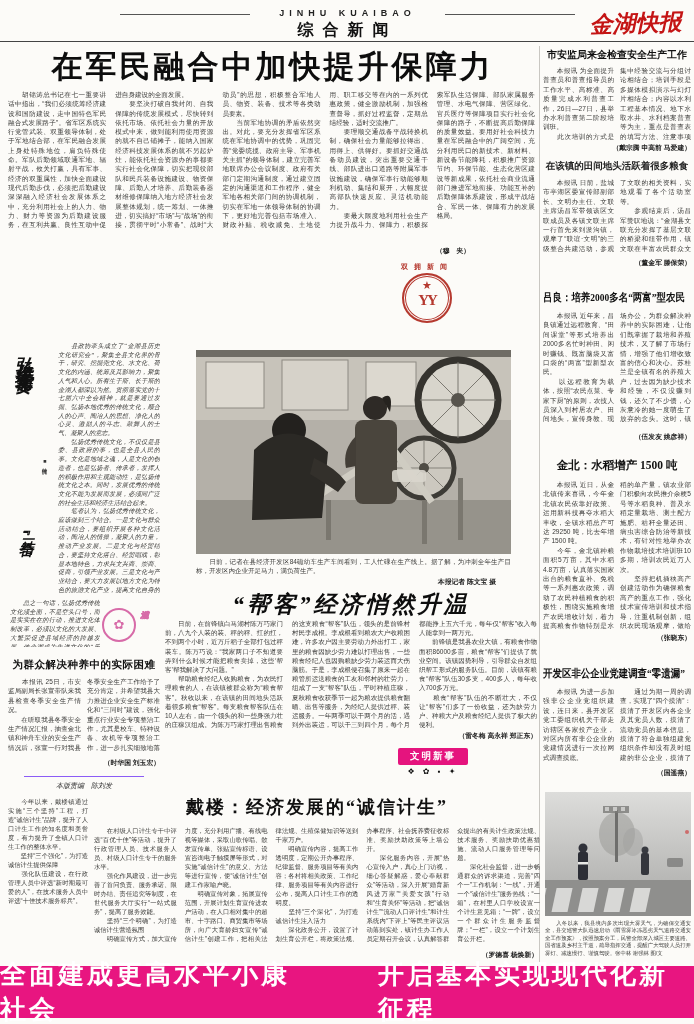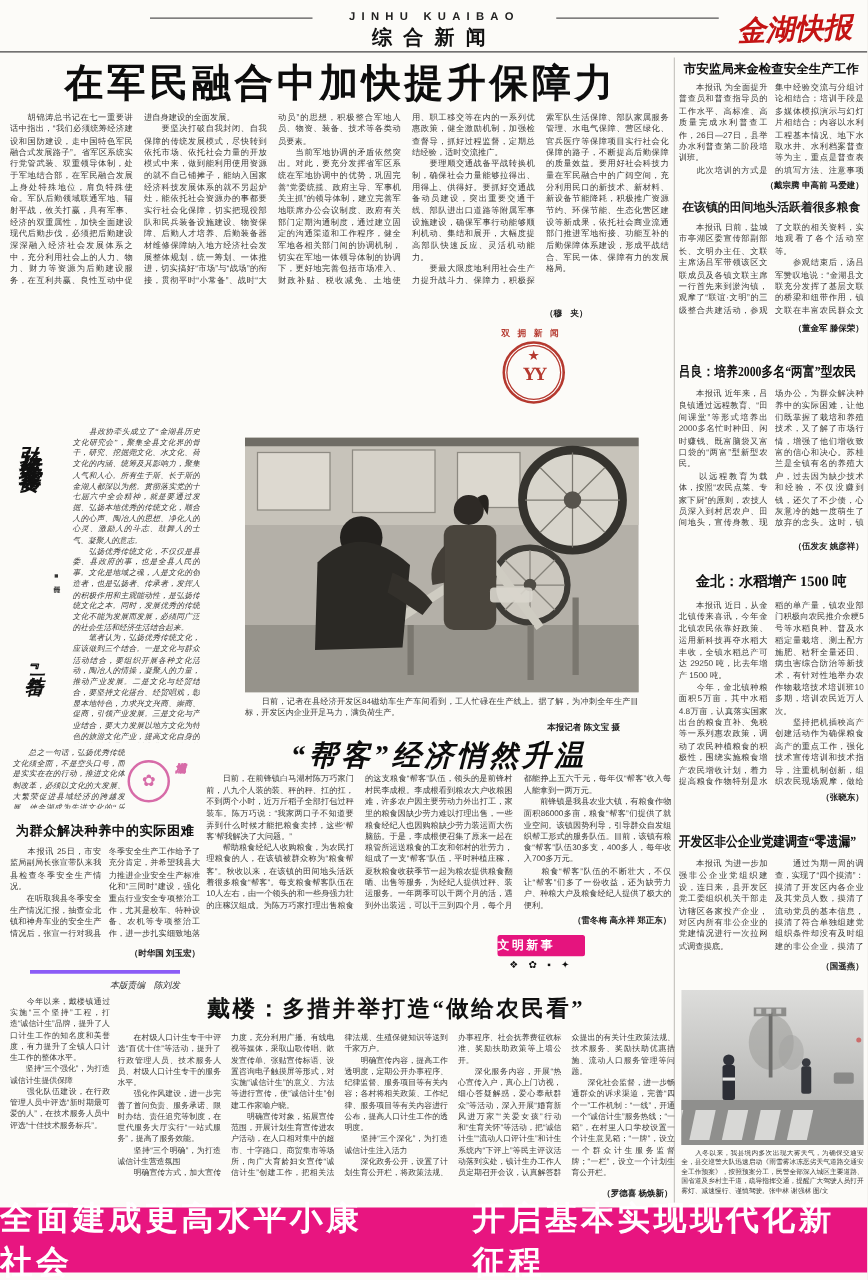--- a/index.html
+++ b/index.html
@@ -122,21 +122,21 @@
 
   <div class="abs" style="left:102px;top:602px;width:58px;height:46px;display:flex;align-items:center;">
     <div style="width:30px;height:30px;border:2px solid #d76ba8;border-radius:50%;text-align:center;line-height:30px;font-size:13px;color:#d76ba8;">✿</div>
     <div class="vert kai" style="height:44px;font-size:8.5px;font-weight:bold;color:#d76ba8;margin-left:3px;">湖城漫笔</div>
   </div>
 
   <div class="abs railhead" style="left:8px;top:658px;width:152px;font-size:10.5px;letter-spacing:0.5px;">为群众解决种养中的实际困难</div>
   <div class="abs body cols2" style="left:8px;top:677px;width:152px;height:82px;font-size:6.5px;">　　本报讯  25日，市安监局副局长张宣带队来我县检查冬季安全生产情况。
 　　在听取我县冬季安全生产情况汇报，抽查金北镇和神舟车业的安全生产情况后，张宣一行对我县冬季安全生产工作给予了充分肯定，并希望我县大力推进企业安全生产标准化和“三同时”建设，强化重点行业安全专项整治工作，尤其是校车、特种设备、农机等专项整治工作，进一步扎实细致地落实各项安全生产制度，进一步加强安全生产培训和宣传工作。</div>
   <div class="abs sig" style="left:8px;top:758px;width:152px;">（时华国  刘玉宏）</div>
-  <div class="abs kai" style="left:24px;top:776px;width:120px;border-top:3px solid #8b5cf6;padding-top:4px;text-align:right;font-size:7px;color:#333;">本版责编　陈刘发</div>
+  <div class="abs kai" style="left:24px;top:776px;width:120px;border-top:1px solid #8b5cf6;padding-top:4px;text-align:center;font-size:7px;color:#333;">本版责编　陈刘发</div>
 
   <div class="abs" style="left:196px;top:350px;width:315px;height:204px;">
     <svg width="315" height="204" viewBox="0 0 315 204">
       <rect width="315" height="204" fill="#b4b0a8"></rect>
       <rect x="0" y="0" width="315" height="70" fill="#c7c3ba"></rect>
       <rect x="0" y="0" width="315" height="7" fill="#6f6c65"></rect>
       <rect x="10" y="12" width="58" height="46" fill="#ddd9d0" stroke="#8d8a82"></rect>
       <rect x="86" y="10" width="66" height="50" fill="#d6d2c9" stroke="#8d8a82"></rect>
       <rect x="170" y="12" width="50" height="44" fill="#dcd8cf" stroke="#8d8a82"></rect>
       <rect x="0" y="150" width="315" height="54" fill="#96938b"></rect>
@@ -175,28 +175,28 @@
   <div class="abs" style="left:196px;top:577px;width:300px;text-align:right;font-size:6.8px;font-weight:bold;color:#222;">本报记者 陈文宝 摄</div>
 
   <div class="abs kai" style="left:165px;top:589px;width:372px;text-align:center;font-size:23px;font-weight:bold;letter-spacing:3px;color:#0d0d0d;">“帮客”经济悄然升温</div>
   <div class="abs body" style="left:165px;top:619px;width:372px;height:150px;column-count:3;column-gap:9px;font-size:6.5px;line-height:9.2px;">　　日前，在前锋镇白马湖村陈万巧家门前，八九个人装的装、秤的秤、扛的扛，不到两个小时，近万斤稻子全部打包过秤装车。陈万巧说：“我家两口子不知道要弄到什么时候才能把粮食卖掉，这些‘帮客’帮我解决了大问题。”
 　　帮助粮食经纪人收购粮食，为农民打理粮食的人，在该镇被群众称为“粮食帮客”。秋收以来，在该镇的田间地头活跃着很多粮食“帮客”。每支粮食帮客队伍在10人左右，由一个领头的和一些身强力壮的庄稼汉组成。为陈万巧家打理出售粮食的这支粮食“帮客”队伍，领头的是前锋村村民李成根。李成根看到粮农大户收粮困难，许多农户因主要劳动力外出打工，家里的粮食因缺少劳力难以打理出售，一些粮食经纪人也因购粮缺少劳力装运而大伤脑筋。于是，李成根便召集了原来一起在粮管所运送粮食的工友和邻村的壮劳力，组成了一支“帮客”队伍，平时种植庄稼，夏秋粮食收获季节一起为粮农提供粮食翻晒、出售等服务，为经纪人提供过秤、装运服务。一年两季可以干两个月的活，遇到外出装运，可以干三到四个月，每个月都能挣上五六千元，每年仅“帮客”收入每人能拿到一两万元。
 　　前锋镇是我县农业大镇，有粮食作物面积86000多亩，粮食“帮客”们提供了就业空间。该镇因势利导，引导群众自发组织帮工形式的服务队伍。目前，该镇有粮食“帮客”队伍30多支，400多人，每年收入700多万元。
 　　粮食“帮客”队伍的不断壮大，不仅让“帮客”们多了一份收益，还为缺劳力户、种粮大户及粮食经纪人提供了极大的便利。</div>
   <div class="abs sig" style="left:395px;top:731px;width:142px;">（雷冬梅  高永祥  郑正东）</div>
 
   <div class="abs" style="left:398px;top:748px;width:70px;height:40px;">
-    <div style="background:#e5147e;color:#fff;font-weight:bold;font-size:9.5px;letter-spacing:2px;text-align:left;padding:2px 0;border-radius:2px;">文明新事</div>
+    <div style="background:#e5147e;color:#fff;font-weight:bold;font-size:9.5px;letter-spacing:2px;text-align:left;padding:2px 12px;border-radius:2px;">文明新事</div>
     <div style="text-align:center;font-size:8px;color:#111;letter-spacing:3px;margin-top:2px;">❖ ✿ ▪ ✦</div>
   </div>
 
   <div class="abs body" style="left:8px;top:797px;width:80px;height:160px;font-size:6.3px;line-height:9px;">　　今年以来，戴楼镇通过实施“三个坚持”工程，打造“诚信计生”品牌，提升了人口计生工作的知名度和美誉度，有力提升了全镇人口计生工作的整体水平。
 　　坚持“三个强化”，为打造诚信计生提供保障
 　　强化队伍建设，在行政管理人员中评选“新时期最可爱的人”，在技术服务人员中评选“十佳技术服务标兵”。</div>
-  <div class="abs railhead" style="left:94px;top:795px;width:446px;font-size:18px;letter-spacing:2px;">戴楼：多措并举打造“做给农民看”</div>
+  <div class="abs railhead" style="left:94px;top:795px;width:446px;font-size:18px;letter-spacing:2px;">戴楼：经济发展的“诚信计生”</div>
   <div class="abs body" style="left:94px;top:826px;width:446px;height:124px;column-count:5;column-gap:8px;font-size:6.3px;line-height:9px;">　　在村级人口计生专干中评选“百优十佳”等活动，提升了行政管理人员、技术服务人员、村级人口计生专干的服务水平。
 　　强化作风建设，进一步完善了首问负责、服务承诺、限时办结、责任追究等制度，在世代服务大厅实行“一站式服务”，提高了服务效能。
 　　坚持“三个明确”，为打造诚信计生营造氛围
 　　明确宣传方式，加大宣传力度，充分利用广播、有线电视等媒体，采取山歌传唱、散发宣传单、张贴宣传标语、设置咨询电子触摸屏等形式，对实施“诚信计生”的意义、方法等进行宣传，使“诚信计生”创建工作家喻户晓。
 　　明确宣传对象，拓展宣传范围，开展计划生育宣传进农户活动，在人口相对集中的超市、十字路口、商贸集市等场所，向广大育龄妇女宣传“诚信计生”创建工作，把相关法律法规、生殖保健知识等送到千家万户。
 　　明确宣传内容，提高工作透明度，定期公开办事程序、纪律监督、服务项目等有关内容；各村将相关政策、工作纪律、服务项目等有关内容进行公布，提高人口计生工作的透明度。
 　　坚持“三个深化”，为打造诚信计生注入活力
 　　深化政务公开，设置了计划生育公开栏，将政策法规、办事程序、社会抚养费征收标准、奖励扶助政策等上墙公开。
 　　深化服务内容，开展“热心宣传入户，真心上门访视，细心答疑解惑，爱心奉献群众”等活动，深入开展“婚育新风进万家”“关爱女孩”行动和“生育关怀”等活动，把“诚信计生”“流动人口评计生”和计生系统内“下评上”等民主评议活动落到实处，镇计生办工作人员定期召开会议，认真解答群众提出的有关计生政策法规、技术服务、奖励扶助优惠措施、流动人口服务管理等问题。
 　　深化社会监督，进一步畅通群众的诉求渠道，完善“四个一”工作机制：“一线”，开通一个“诚信计生”服务热线；“一箱”，在村里人口学校设置一个计生意见箱；“一牌”，设立一个群众计生服务监督牌；“一栏”，设立一个计划生育公开栏。</div>

